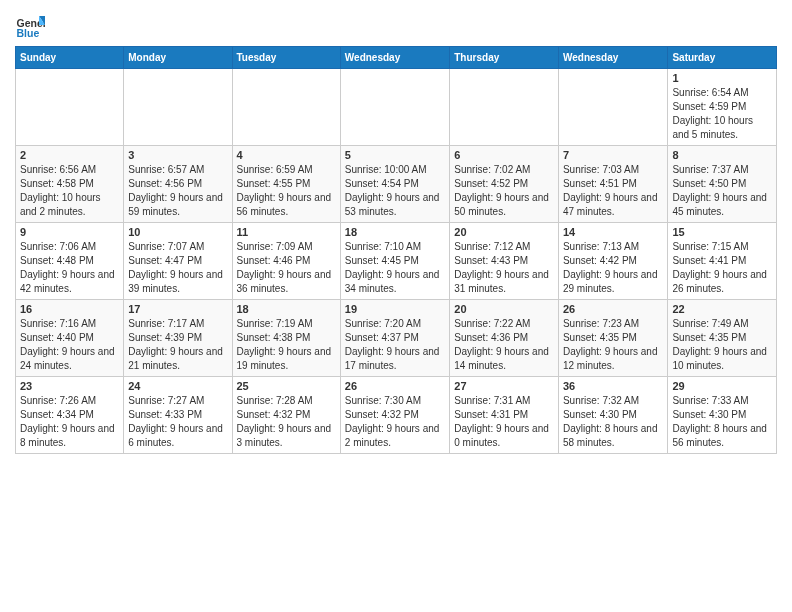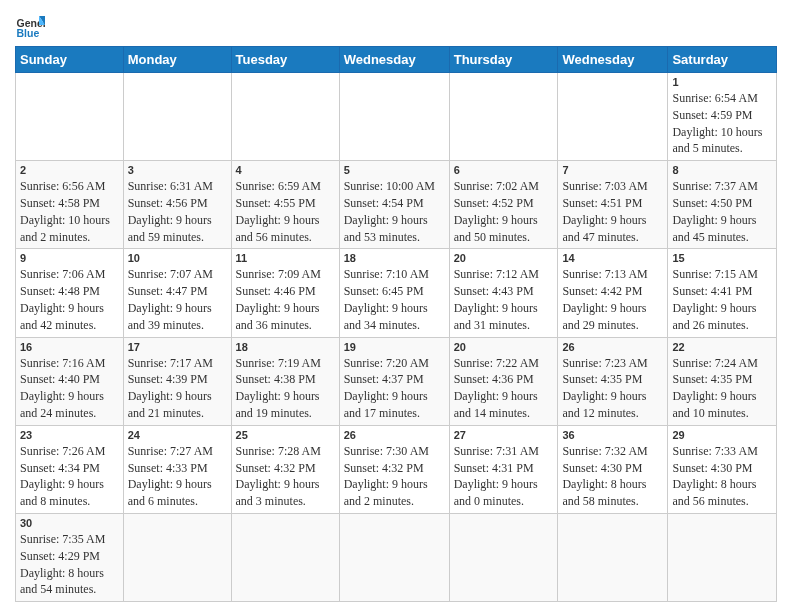--- a/index.html
+++ b/index.html
@@ -45,21 +45,21 @@
       color: #555;
     }
     .calendar {
       width: 100%;
       border-collapse: collapse;
       border: 1px solid #ccc;
     }
     .calendar th {
       background: #1a7abf;
       color: #fff;
-      font-size: 13px;
+      font-size: 10px;
       font-weight: bold;
       padding: 5px 4px;
       text-align: left;
       border: 1px solid #1a6aaf;
     }
     .calendar td {
       border: 1px solid #ccc;
       vertical-align: top;
       padding: 3px 4px;
       font-size: 8.5px;
@@ -69,24 +69,23 @@
       height: 72px;
     }
     .day-number {
       font-size: 11px;
       font-weight: bold;
       color: #333;
       display: block;
       margin-bottom: 2px;
     }
     .day-info {
-      font-size: 12px;
+      font-size: 10px;
       line-height: 1.4;
       color: #333;
-      font-family: Liberation Serif, serif;
     }
     .empty-cell {
       background: #f5f5f5;
     }
     .week-row td {
       background: #fff;
     }
     .week-row:nth-child(even) td {
       background: #f9f9f9;
     }
@@ -142,21 +141,21 @@
         </tr>
         <tr class="week-row">
           <td>
             <span class="day-number">2</span>
             <div class="day-info">Sunrise: 6:56 AM
 Sunset: 4:58 PM
 Daylight: 10 hours and 2 minutes.</div>
           </td>
           <td>
             <span class="day-number">3</span>
-            <div class="day-info">Sunrise: 6:31 AM
+            <div class="day-info">Sunrise: 6:57 AM
 Sunset: 4:56 PM
 Daylight: 9 hours and 59 minutes.</div>
           </td>
           <td>
             <span class="day-number">4</span>
             <div class="day-info">Sunrise: 6:59 AM
 Sunset: 4:55 PM
 Daylight: 9 hours and 56 minutes.</div>
           </td>
           <td>
@@ -199,21 +198,21 @@
           </td>
           <td>
             <span class="day-number">11</span>
             <div class="day-info">Sunrise: 7:09 AM
 Sunset: 4:46 PM
 Daylight: 9 hours and 36 minutes.</div>
           </td>
           <td>
             <span class="day-number">18</span>
             <div class="day-info">Sunrise: 7:10 AM
-Sunset: 6:45 PM
+Sunset: 4:45 PM
 Daylight: 9 hours and 34 minutes.</div>
           </td>
           <td>
             <span class="day-number">20</span>
             <div class="day-info">Sunrise: 7:12 AM
 Sunset: 4:43 PM
 Daylight: 9 hours and 31 minutes.</div>
           </td>
           <td>
             <span class="day-number">14</span>
@@ -260,21 +259,21 @@
 Daylight: 9 hours and 14 minutes.</div>
           </td>
           <td>
             <span class="day-number">26</span>
             <div class="day-info">Sunrise: 7:23 AM
 Sunset: 4:35 PM
 Daylight: 9 hours and 12 minutes.</div>
           </td>
           <td>
             <span class="day-number">22</span>
-            <div class="day-info">Sunrise: 7:24 AM
+            <div class="day-info">Sunrise: 7:49 AM
 Sunset: 4:35 PM
 Daylight: 9 hours and 10 minutes.</div>
           </td>
         </tr>
         <tr class="week-row">
           <td>
             <span class="day-number">23</span>
             <div class="day-info">Sunrise: 7:26 AM
 Sunset: 4:34 PM
 Daylight: 9 hours and 8 minutes.</div>
@@ -308,30 +307,16 @@
             <div class="day-info">Sunrise: 7:32 AM
 Sunset: 4:30 PM
 Daylight: 8 hours and 58 minutes.</div>
           </td>
           <td>
             <span class="day-number">29</span>
             <div class="day-info">Sunrise: 7:33 AM
 Sunset: 4:30 PM
 Daylight: 8 hours and 56 minutes.</div>
           </td>
-        </tr>
-        <tr class="week-row">
-          <td>
-            <span class="day-number">30</span>
-            <div class="day-info">Sunrise: 7:35 AM
-Sunset: 4:29 PM
-Daylight: 8 hours and 54 minutes.</div>
-          </td>
-          <td class="empty-cell"></td>
-          <td class="empty-cell"></td>
-          <td class="empty-cell"></td>
-          <td class="empty-cell"></td>
-          <td class="empty-cell"></td>
-          <td class="empty-cell"></td>
         </tr>
       </tbody>
   </table>
 </div>
 
 </body></html>

